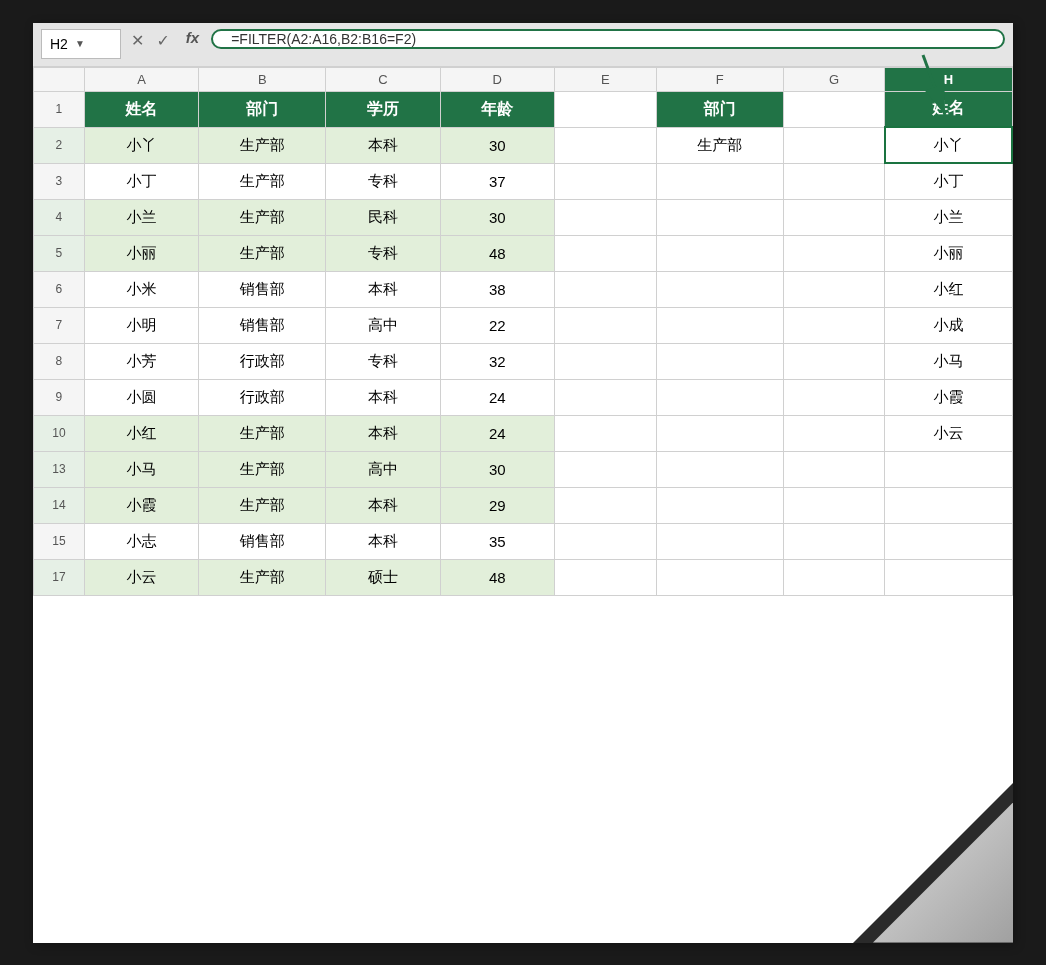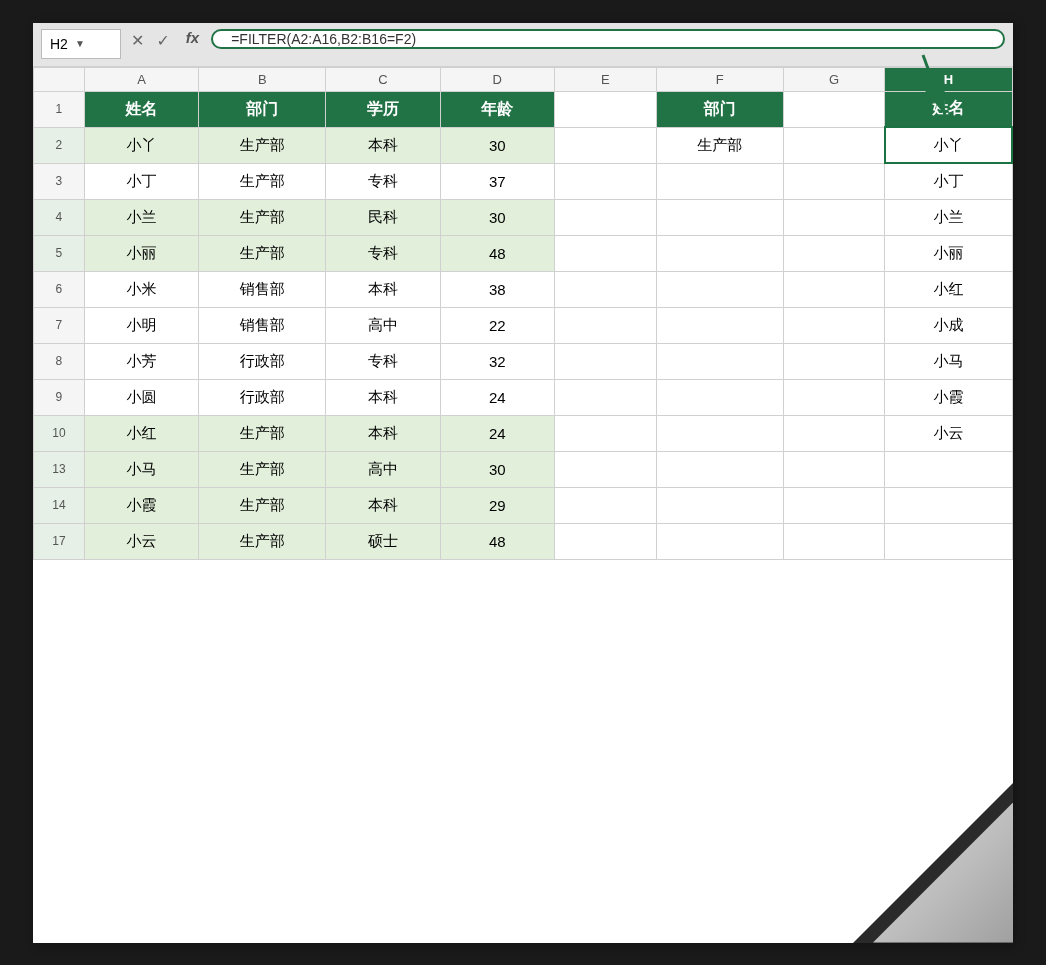--- a/index.html
+++ b/index.html
@@ -388,20 +388,31 @@
             <td class="cell col-a light-green">小霞</td>
             <td class="cell col-b light-green">生产部</td>
             <td class="cell col-c light-green">本科</td>
             <td class="cell col-d light-green">29</td>
             <td class="cell empty-cell col-e"></td>
             <td class="cell white-cell col-f"></td>
             <td class="cell empty-cell col-g"></td>
             <td class="cell white-cell col-h"></td>
           </tr>
           <tr>
+            <td class="col-row-num">15</td>
+            <td class="cell col-a white-cell">小志</td>
+            <td class="cell col-b white-cell">销售部</td>
+            <td class="cell col-c white-cell">本科</td>
+            <td class="cell col-d white-cell">35</td>
+            <td class="cell empty-cell col-e"></td>
+            <td class="cell white-cell col-f"></td>
+            <td class="cell empty-cell col-g"></td>
+            <td class="cell white-cell col-h"></td>
+          </tr>
+          <tr>
             <td class="col-row-num selected">17</td>
             <td class="cell col-a light-green">小云</td>
             <td class="cell col-b light-green">生产部</td>
             <td class="cell col-c light-green">硕士</td>
             <td class="cell col-d light-green">48</td>
             <td class="cell empty-cell col-e"></td>
             <td class="cell white-cell col-f"></td>
             <td class="cell empty-cell col-g"></td>
             <td class="cell white-cell col-h"></td>
           </tr>

